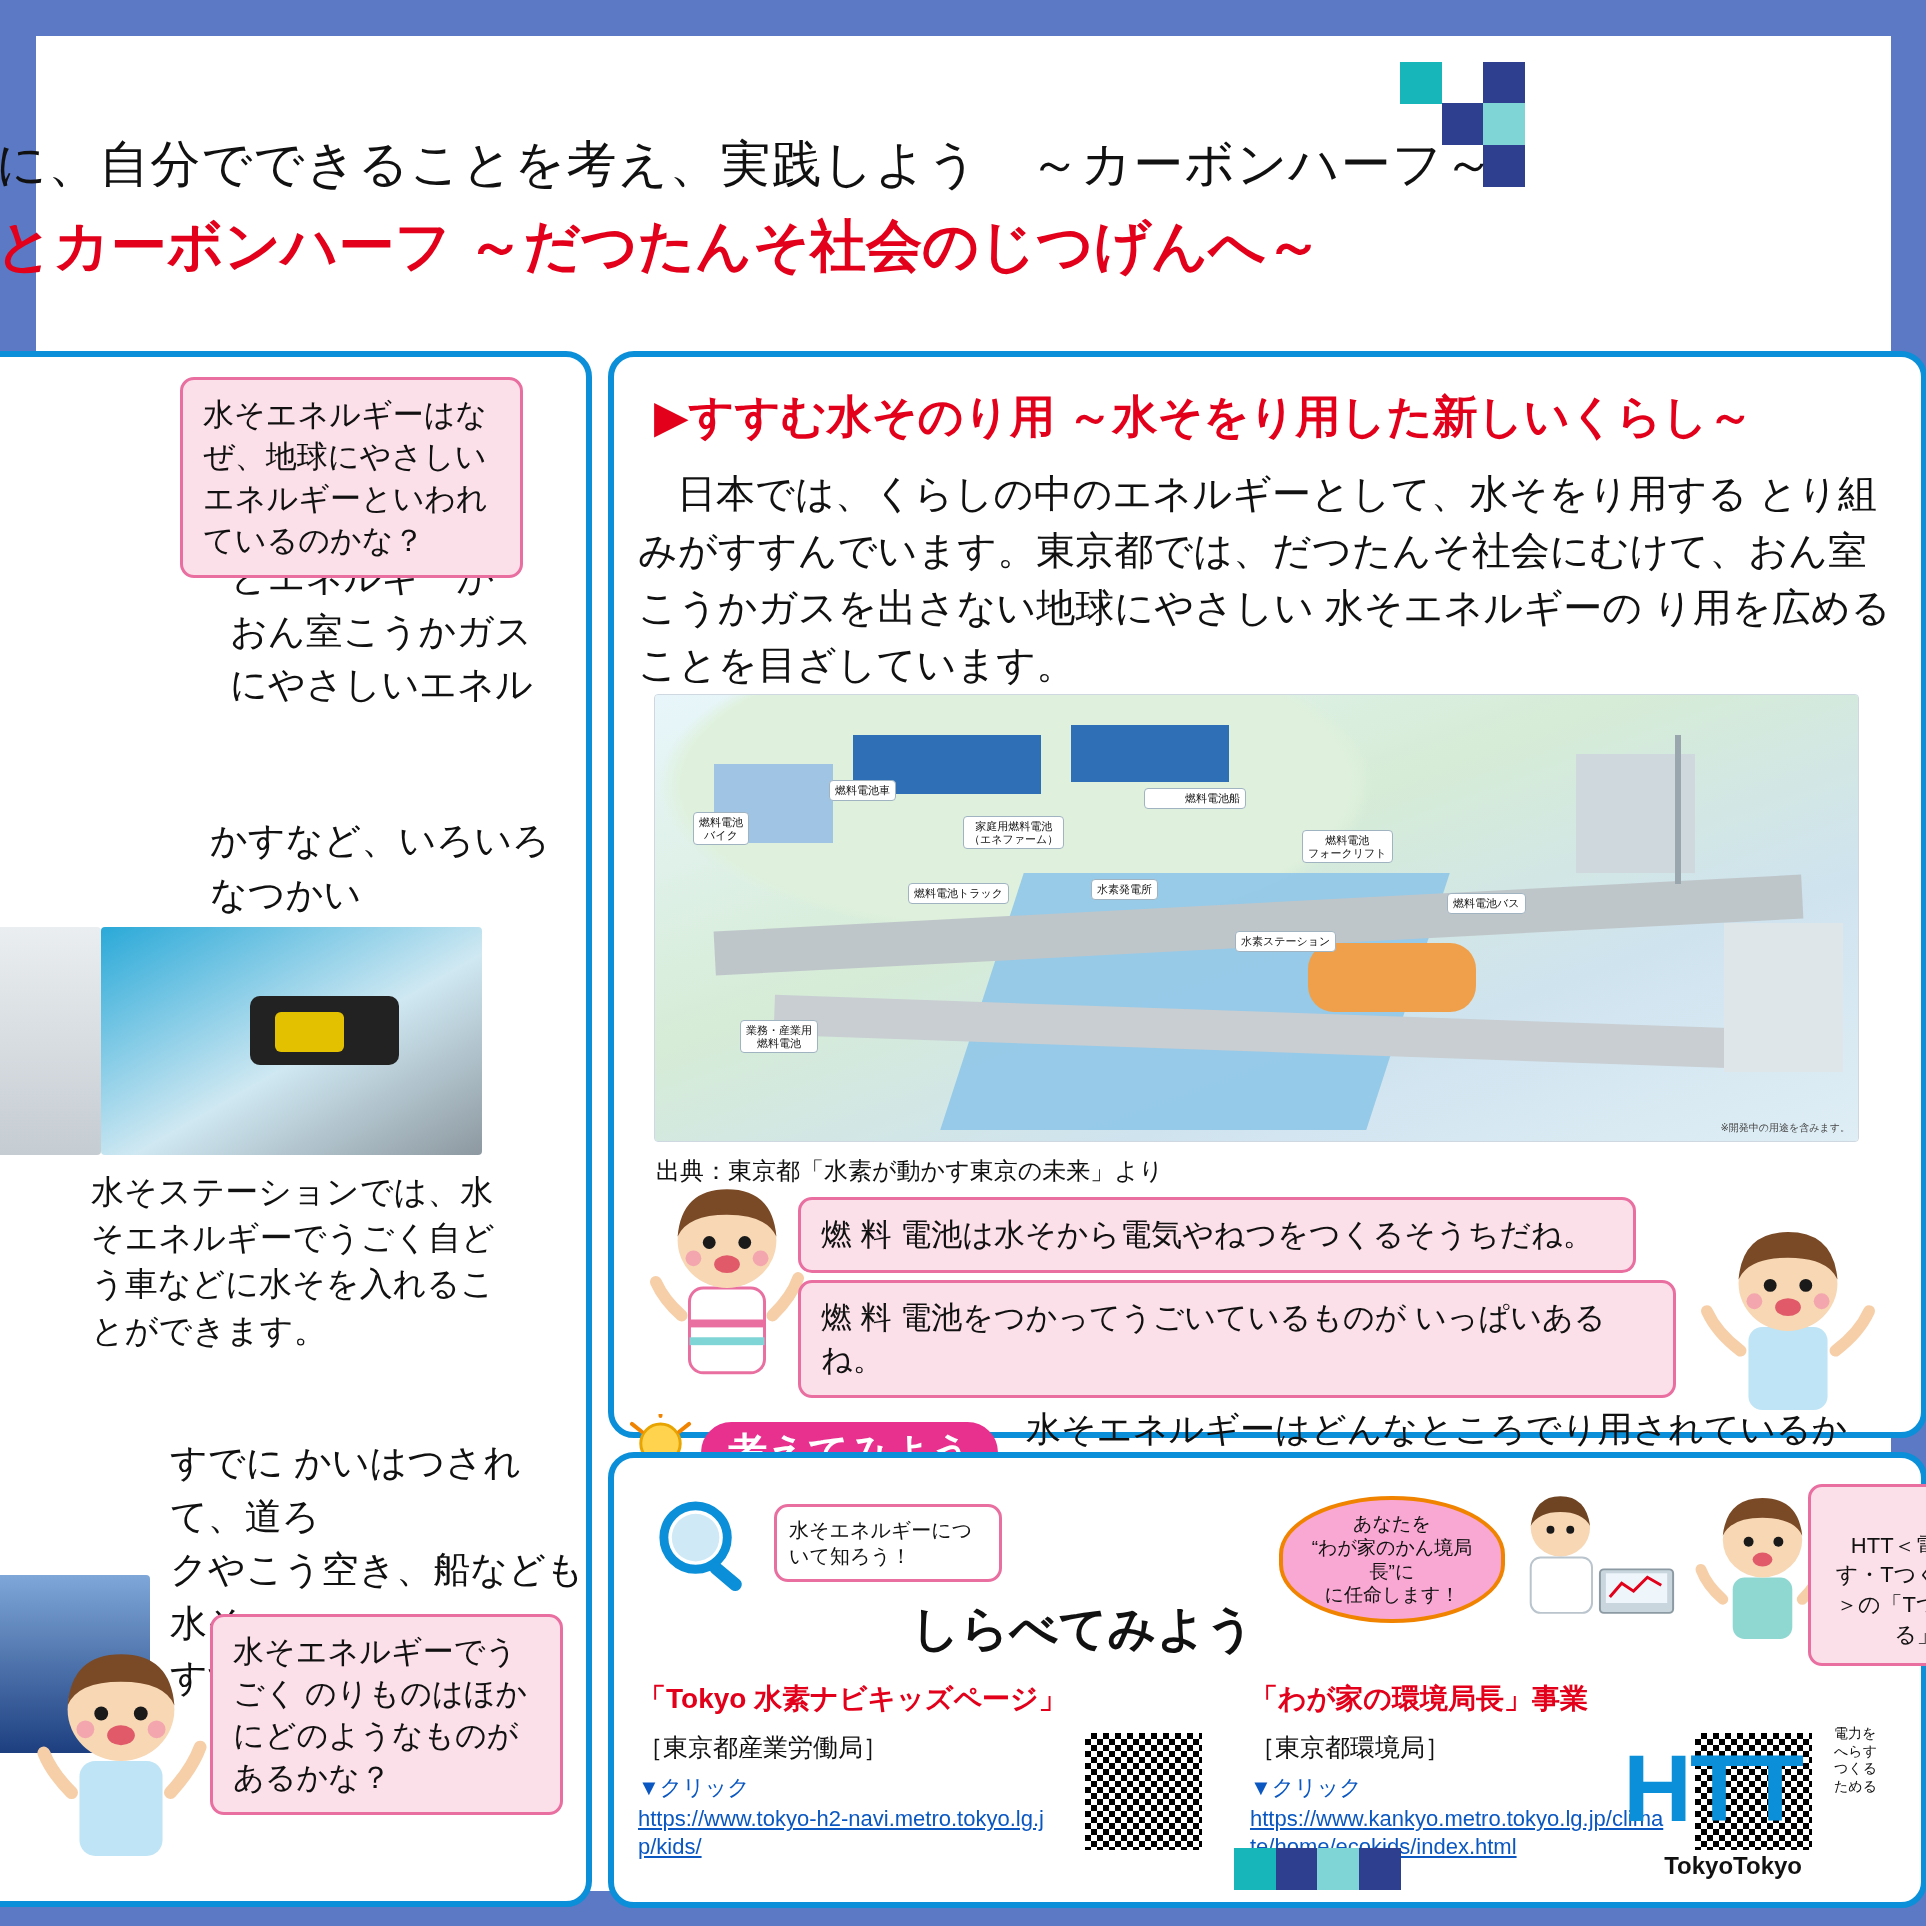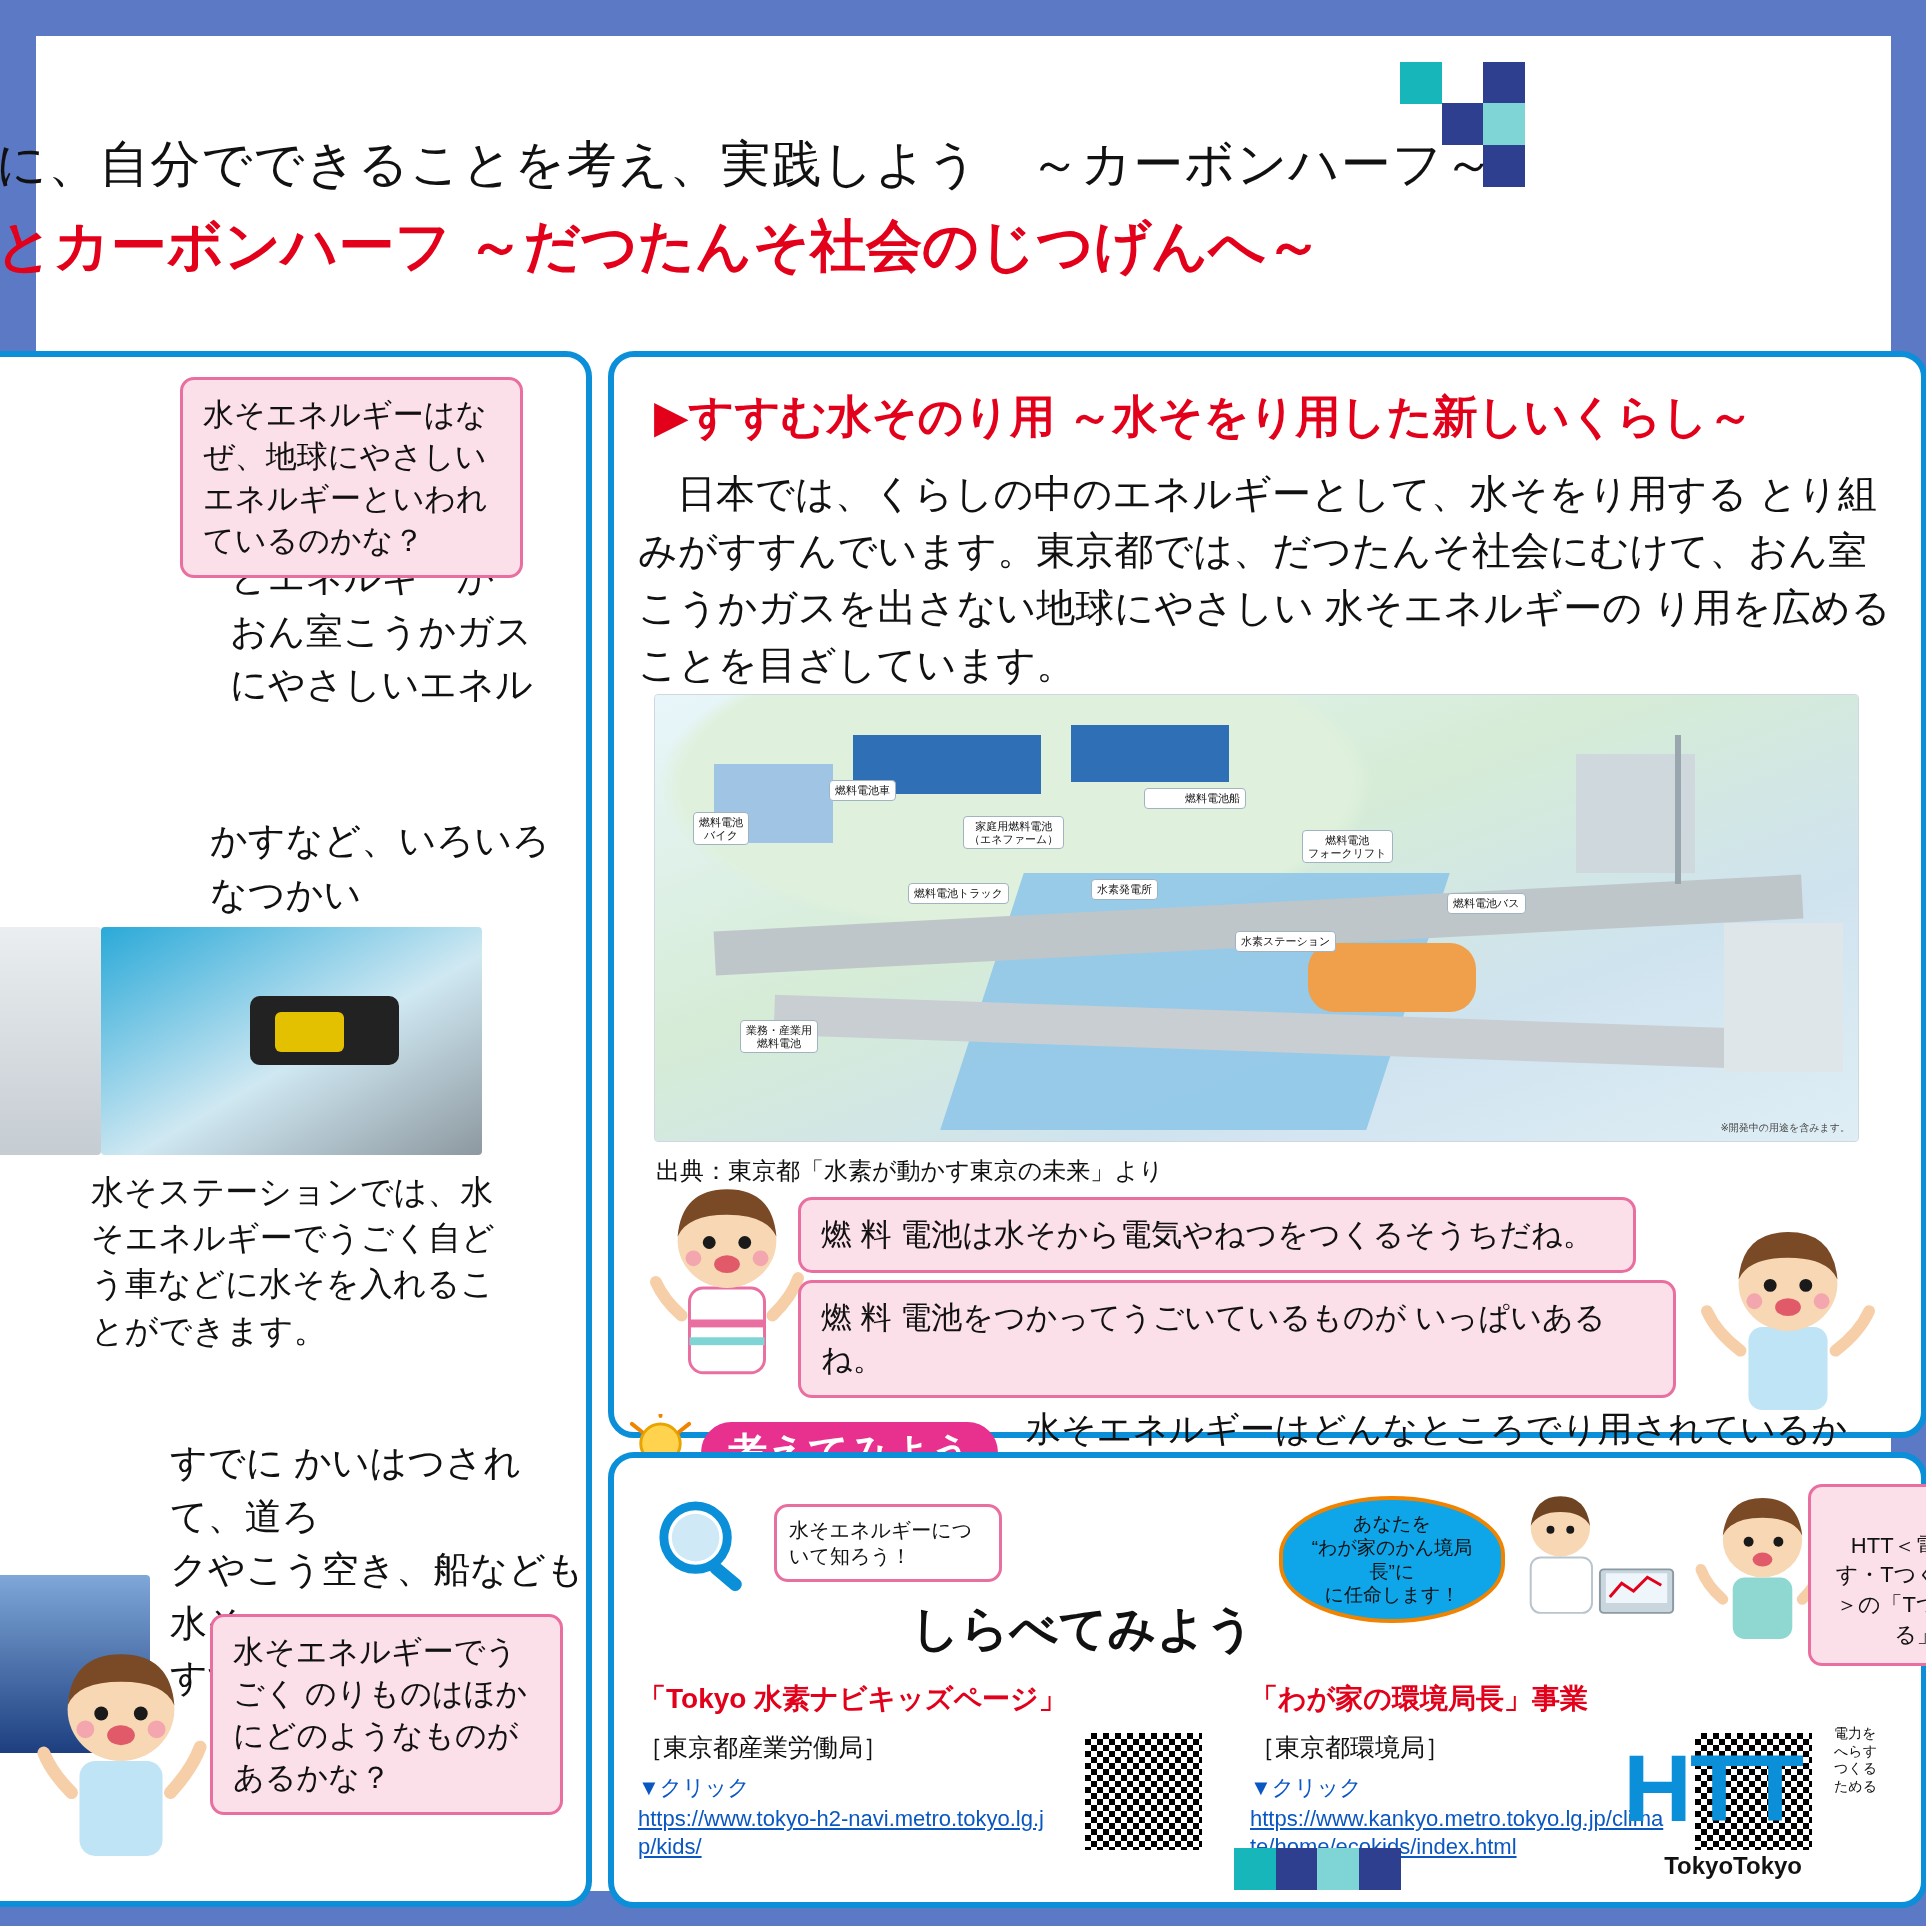--- a/index.html
+++ b/index.html
@@ -54,21 +54,21 @@
   .bubble{
     position:absolute;background:#fbdfe9;border:3px solid #e96fa1;border-radius:14px;
     color:#111;padding:14px 20px;font-size:31px;line-height:1.35;
   }
   
   .kid{position:absolute;}
   .shirabe{
     position:absolute;left:297px;top:139px;font-size:48px;font-weight:bold;color:#111;
   }
   .orange-bubble{
-    position:absolute;background:#0ea5e9;border:4px solid #f08400;border-radius:50%/46%;
+    position:absolute;background:#f9a8d4;border:4px solid #f08400;border-radius:50%/46%;
     color:#111;font-size:19px;text-align:center;line-height:1.25;padding:12px 10px;
   }
   .pinkc-bubble{
     position:absolute;background:#fff;border:3px solid #e96fa1;border-radius:14px;color:#111;
     font-size:20px;line-height:1.3;padding:10px 12px;
   }
   .link-title{position:absolute;font-size:28px;color:#e2001a;font-weight:bold;margin-top:12px;}
   .org{position:absolute;font-size:25px;color:#111;}
   .clickline{position:absolute;font-size:22px;color:#0a57c2;text-align:right;}
   .url{position:absolute;font-size:22px;color:#0a57c2;text-decoration:underline;line-height:1.25;width:416px;word-break:break-all;}

